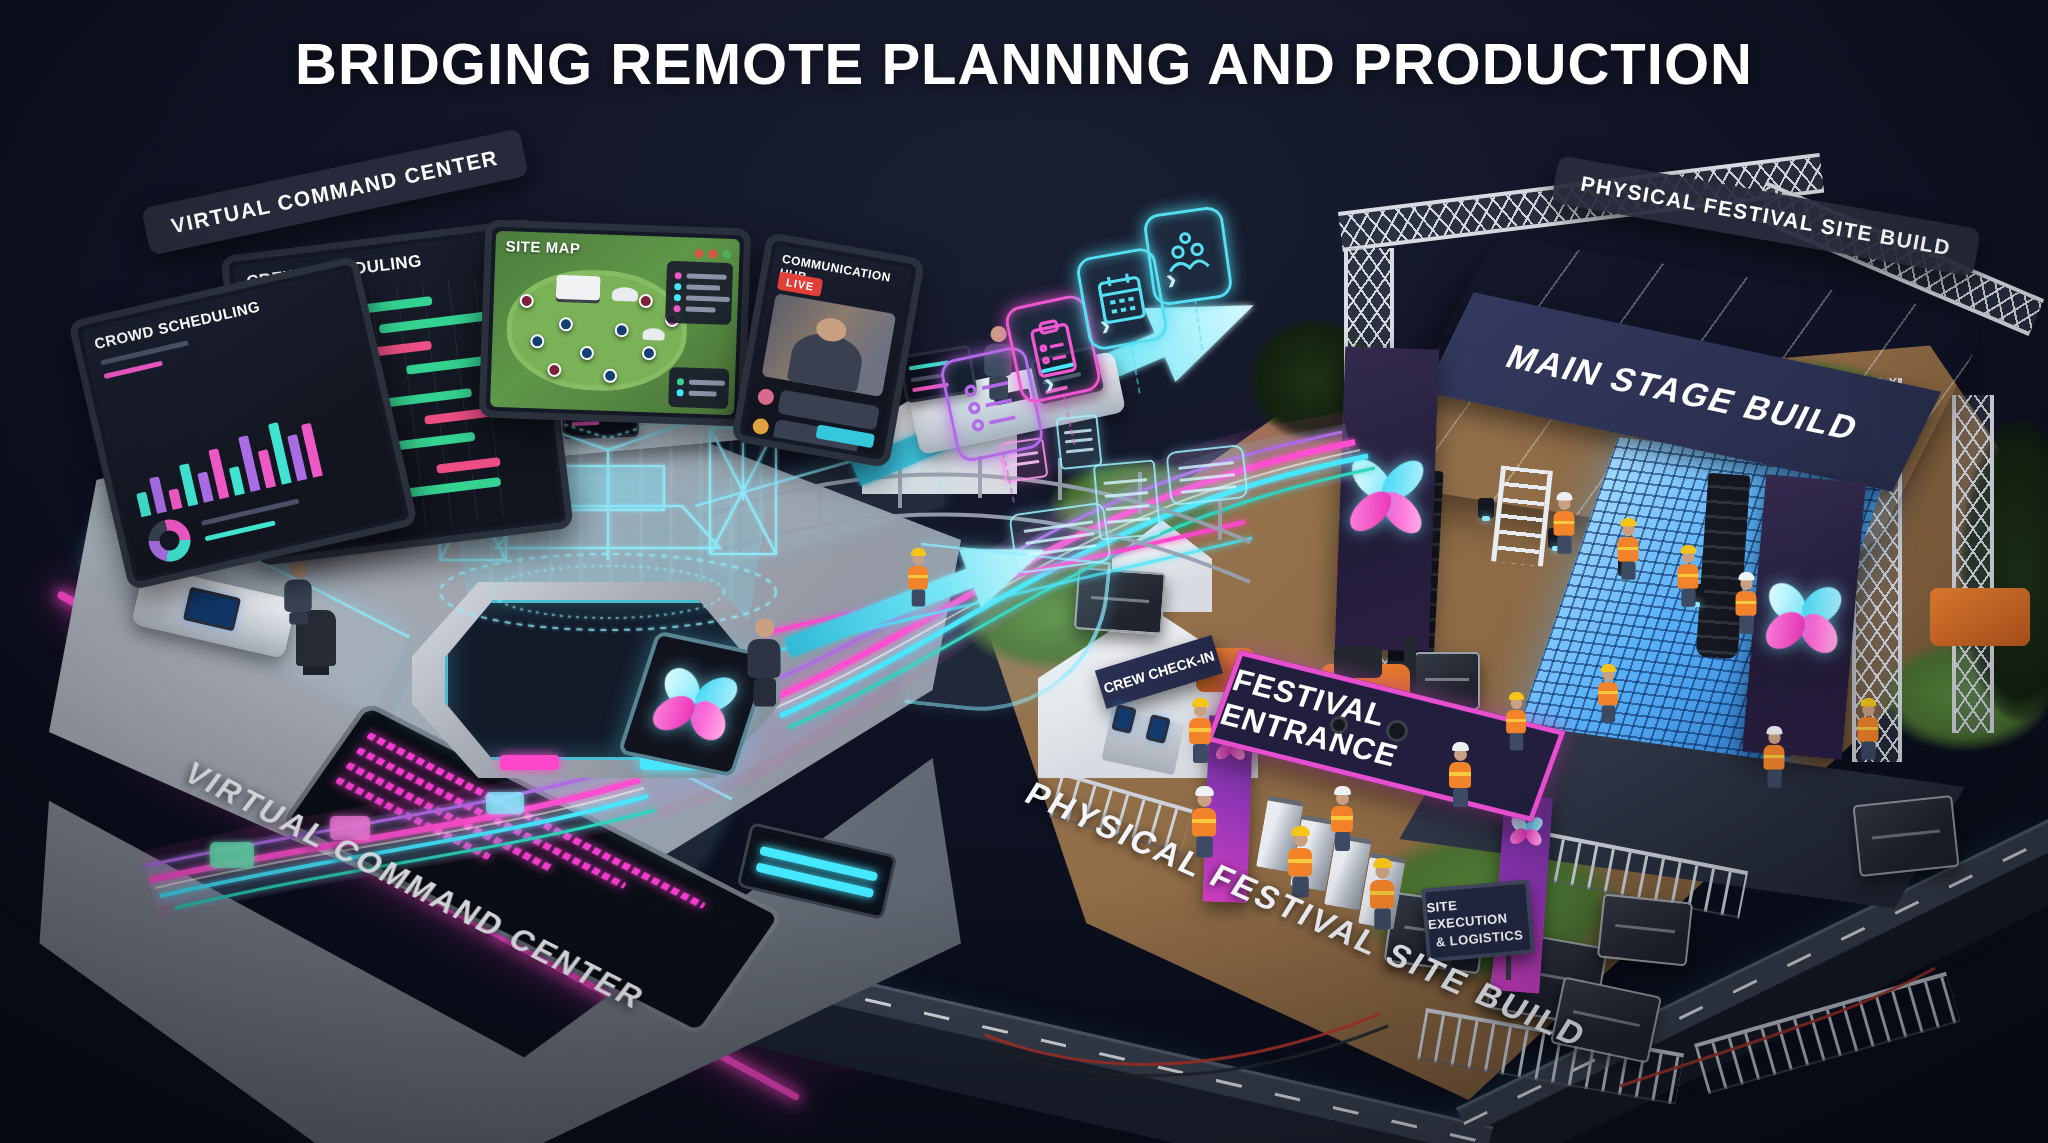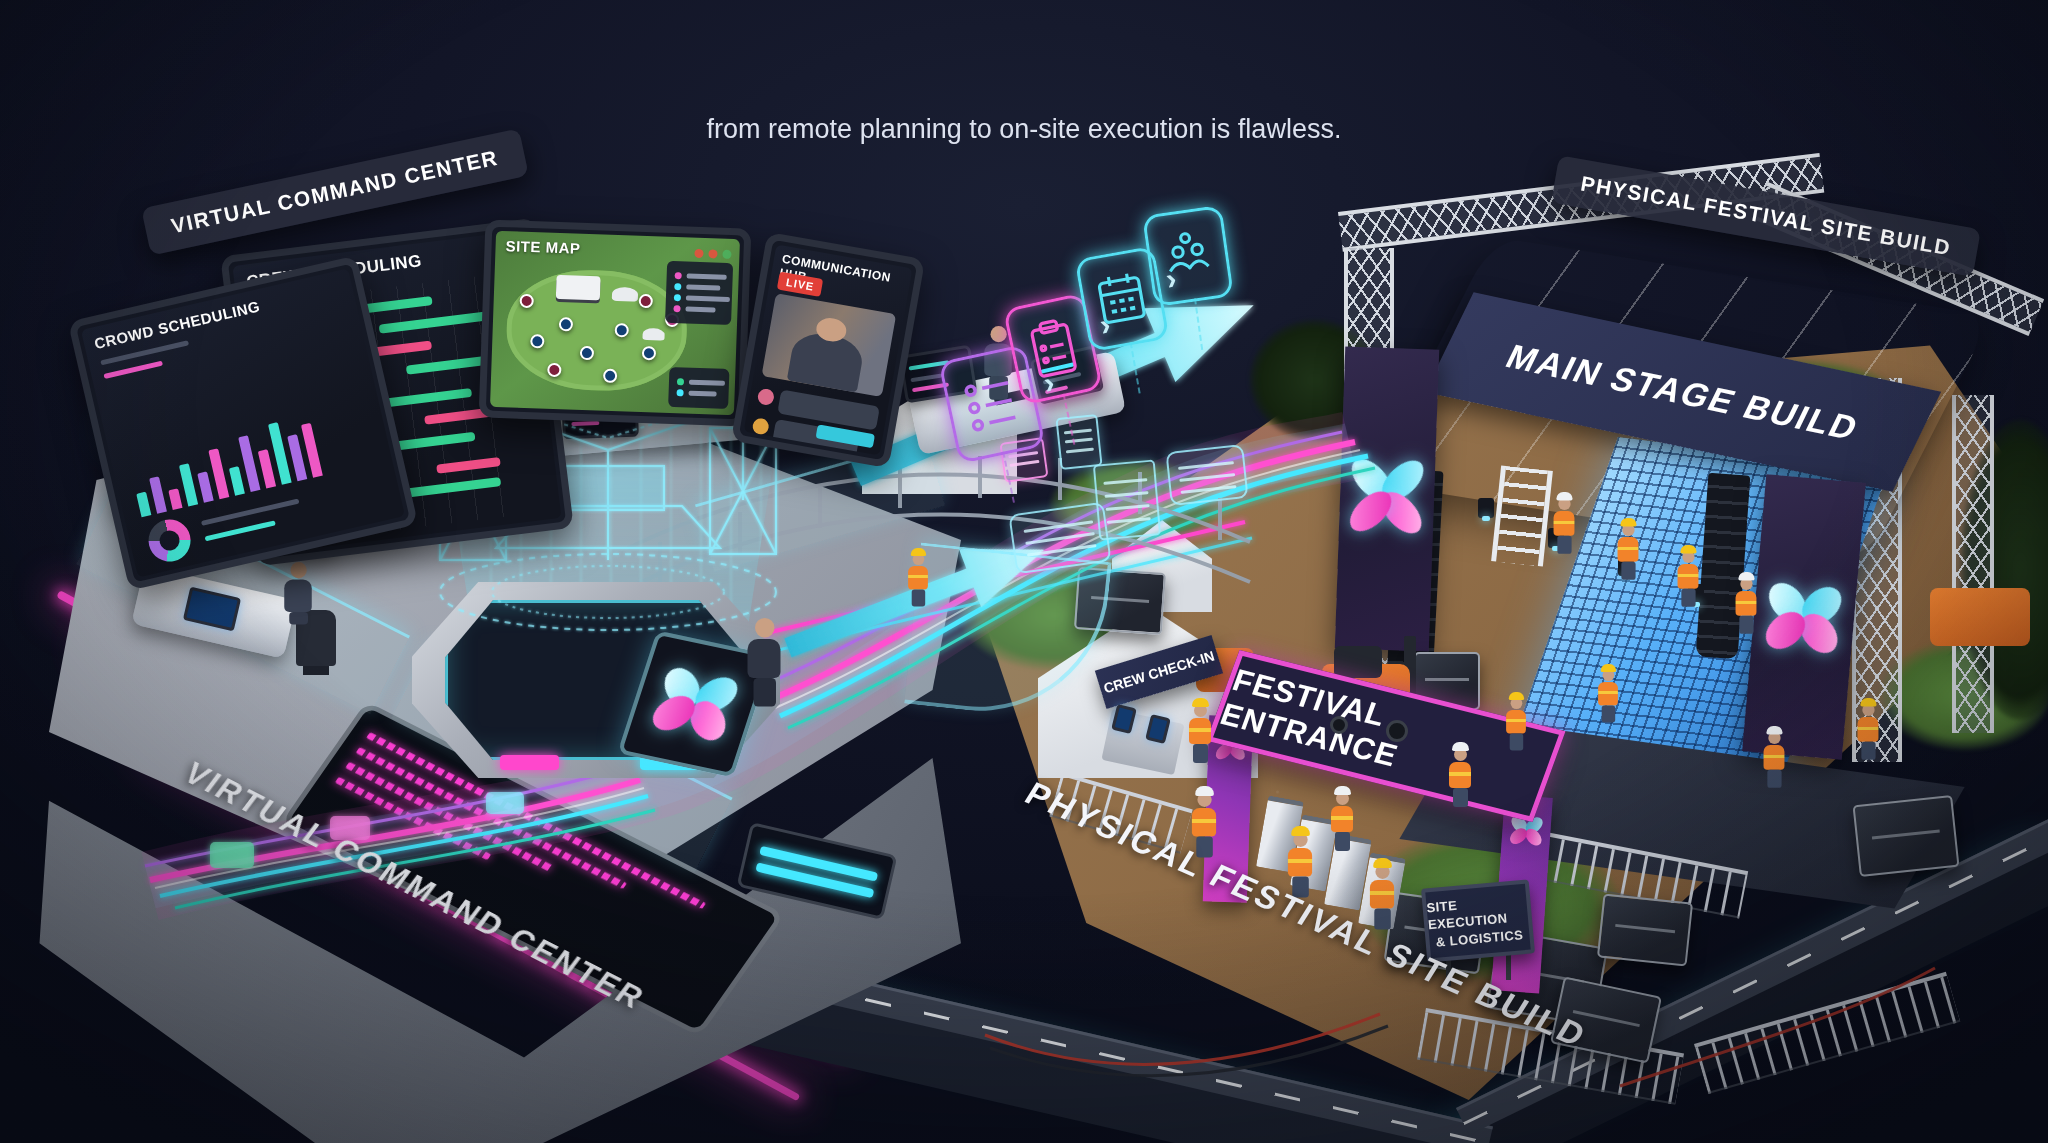--- a/index.html
+++ b/index.html
@@ -221,22 +221,22 @@
   .post{z-index:15;width:5px;background:#3a4048;}
 
   .vignette{inset:0;z-index:66;pointer-events:none;
     background:radial-gradient(ellipse 1500px 900px at 50% 35%,transparent 55%,rgba(4,6,12,.5) 100%);}
 </style>
 </head>
 <body>
 
 <div class="stage">
 
+  <div class="abs title">BRIDGING REMOTE PLANNING AND PRODUCTION</div>
   <div class="abs subtitle">
-    <div>from remote planning to on-site execution is flawless.</div>
   </div>
 
   <div class="abs ground"></div>
   <div class="abs grass" style="left:960px;top:560px;width:190px;height:110px;"></div>
   <div class="abs grass" style="left:1050px;top:460px;width:170px;height:90px;"></div>
   <div class="abs grass" style="left:1360px;top:830px;width:260px;height:150px;"></div>
   <div class="abs grass" style="left:1880px;top:640px;width:170px;height:110px;"></div>
   <div class="abs grass" style="left:1700px;top:360px;width:200px;height:80px;"></div>
   <div class="abs hedge" style="left:1250px;top:320px;width:130px;height:120px;"></div>
   <div class="abs hedge" style="left:1960px;top:420px;width:120px;height:300px;"></div>

